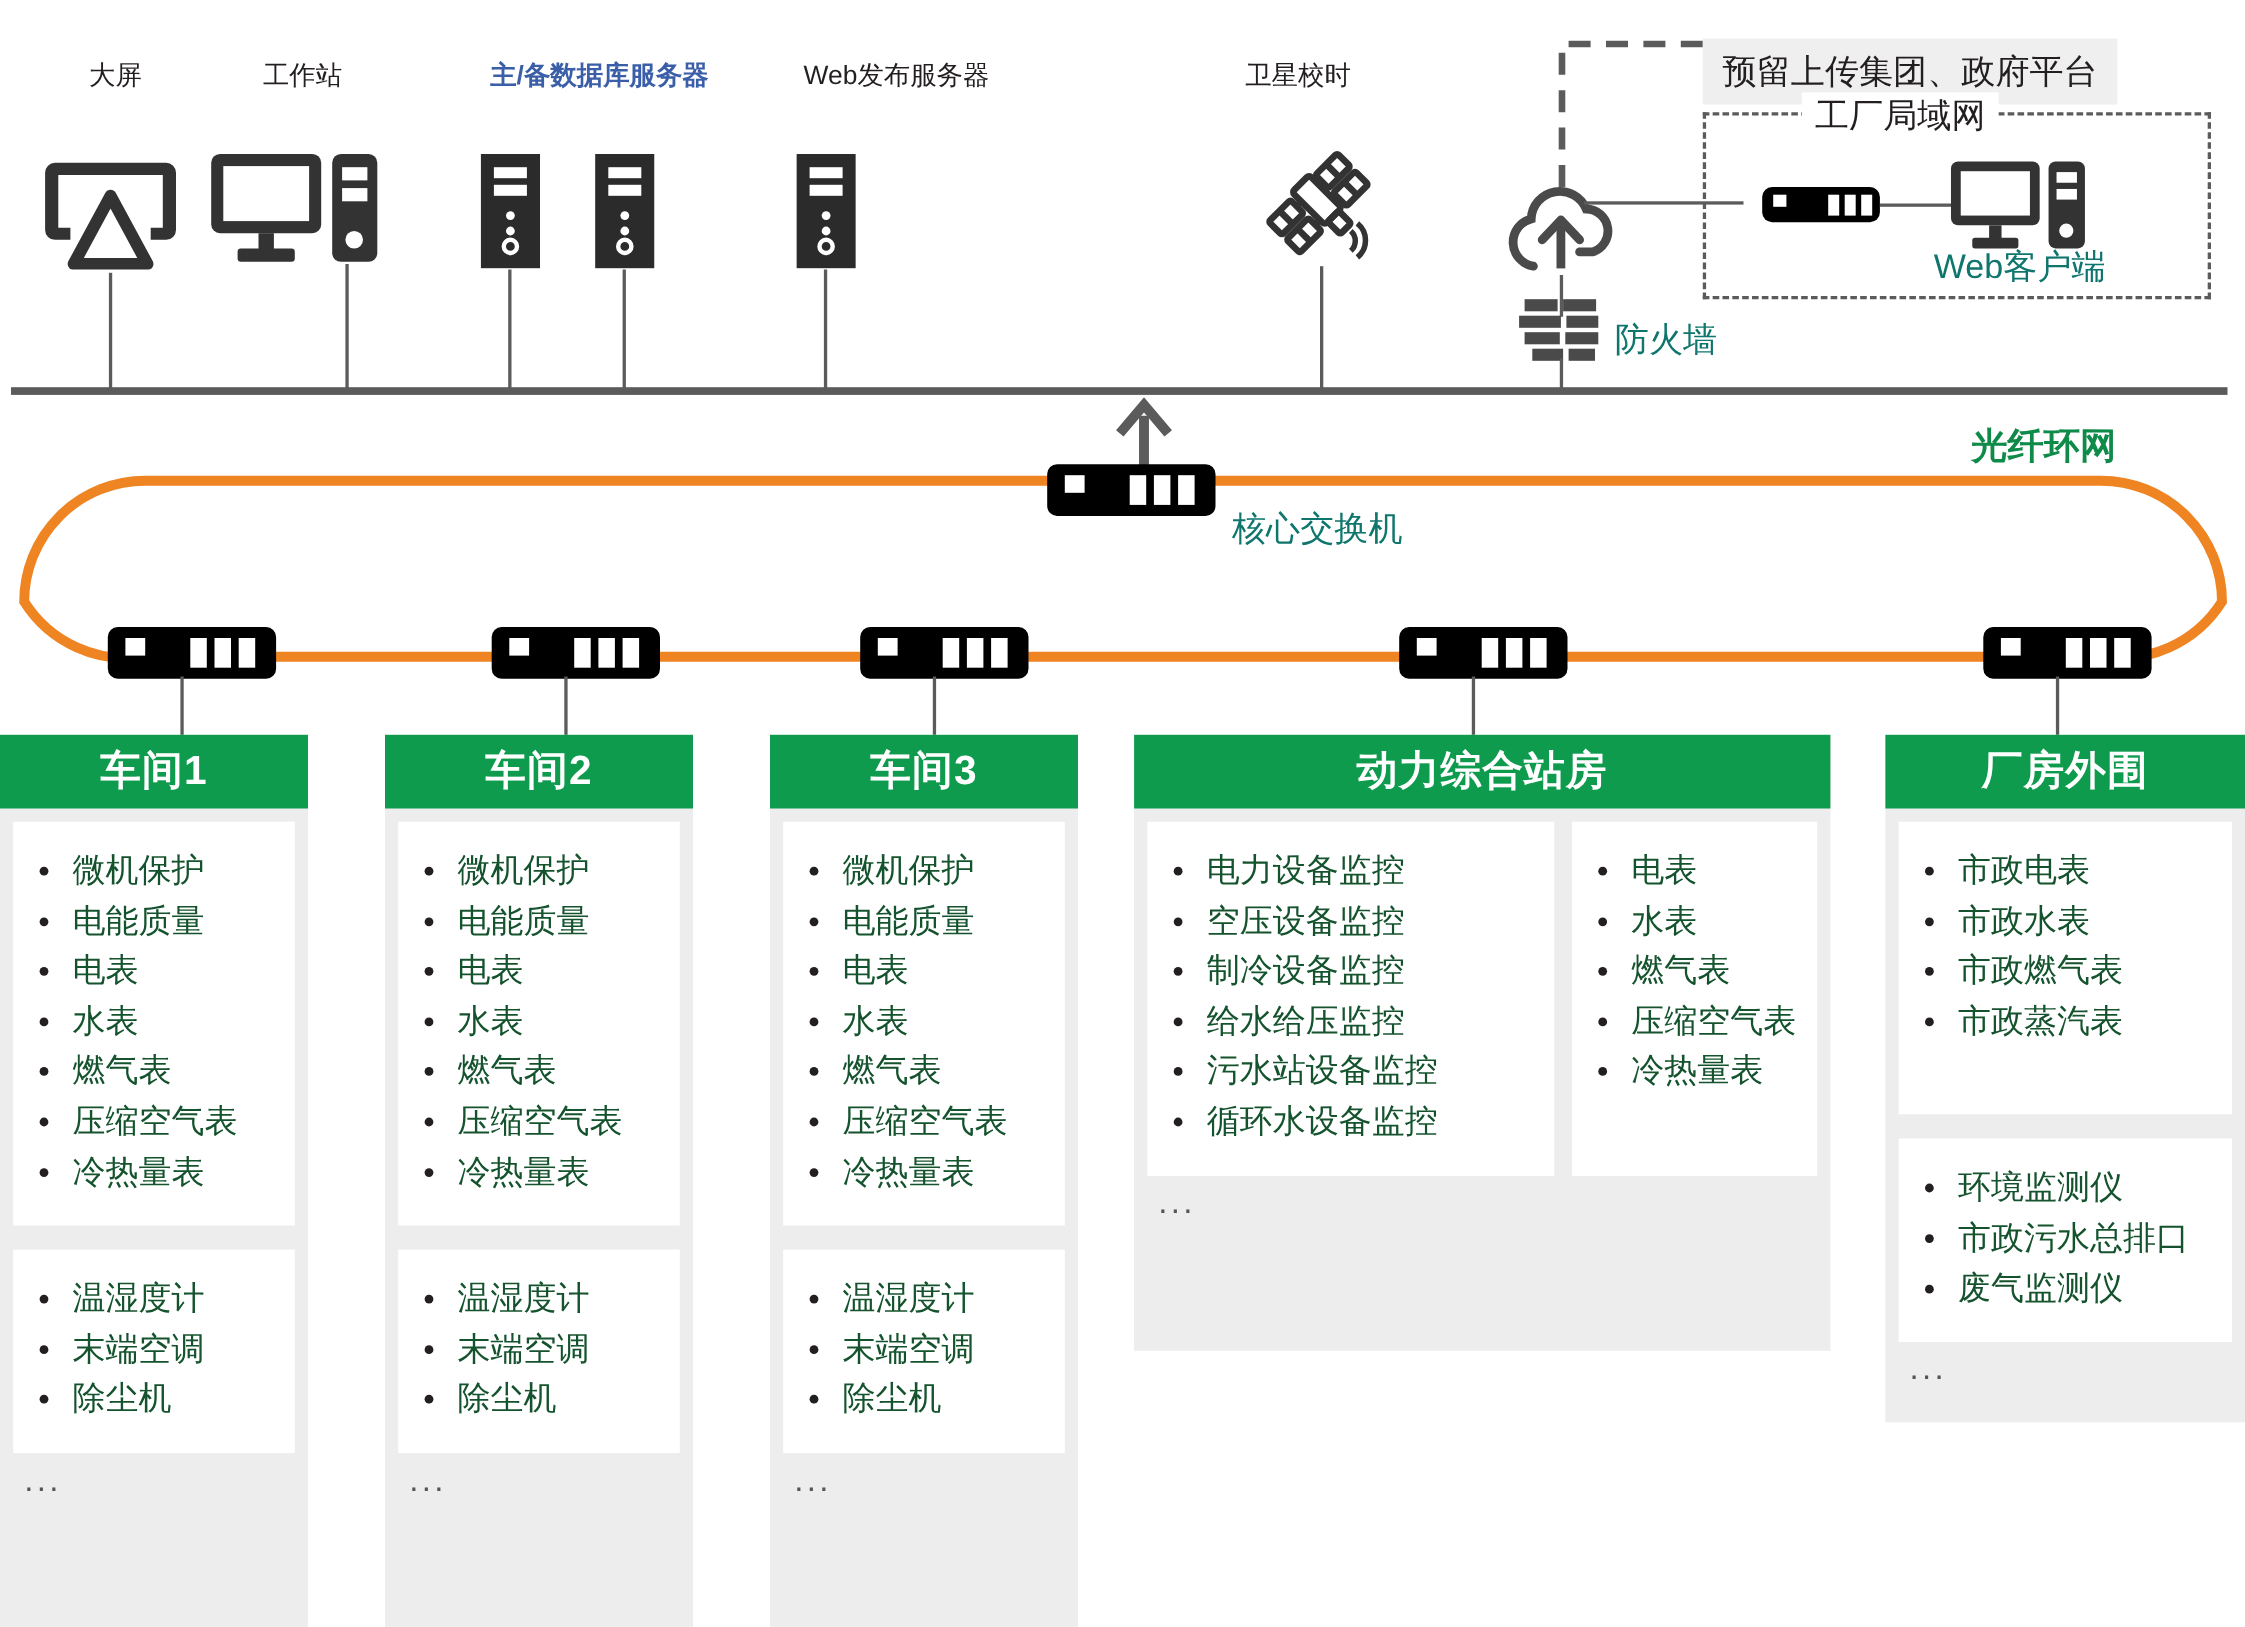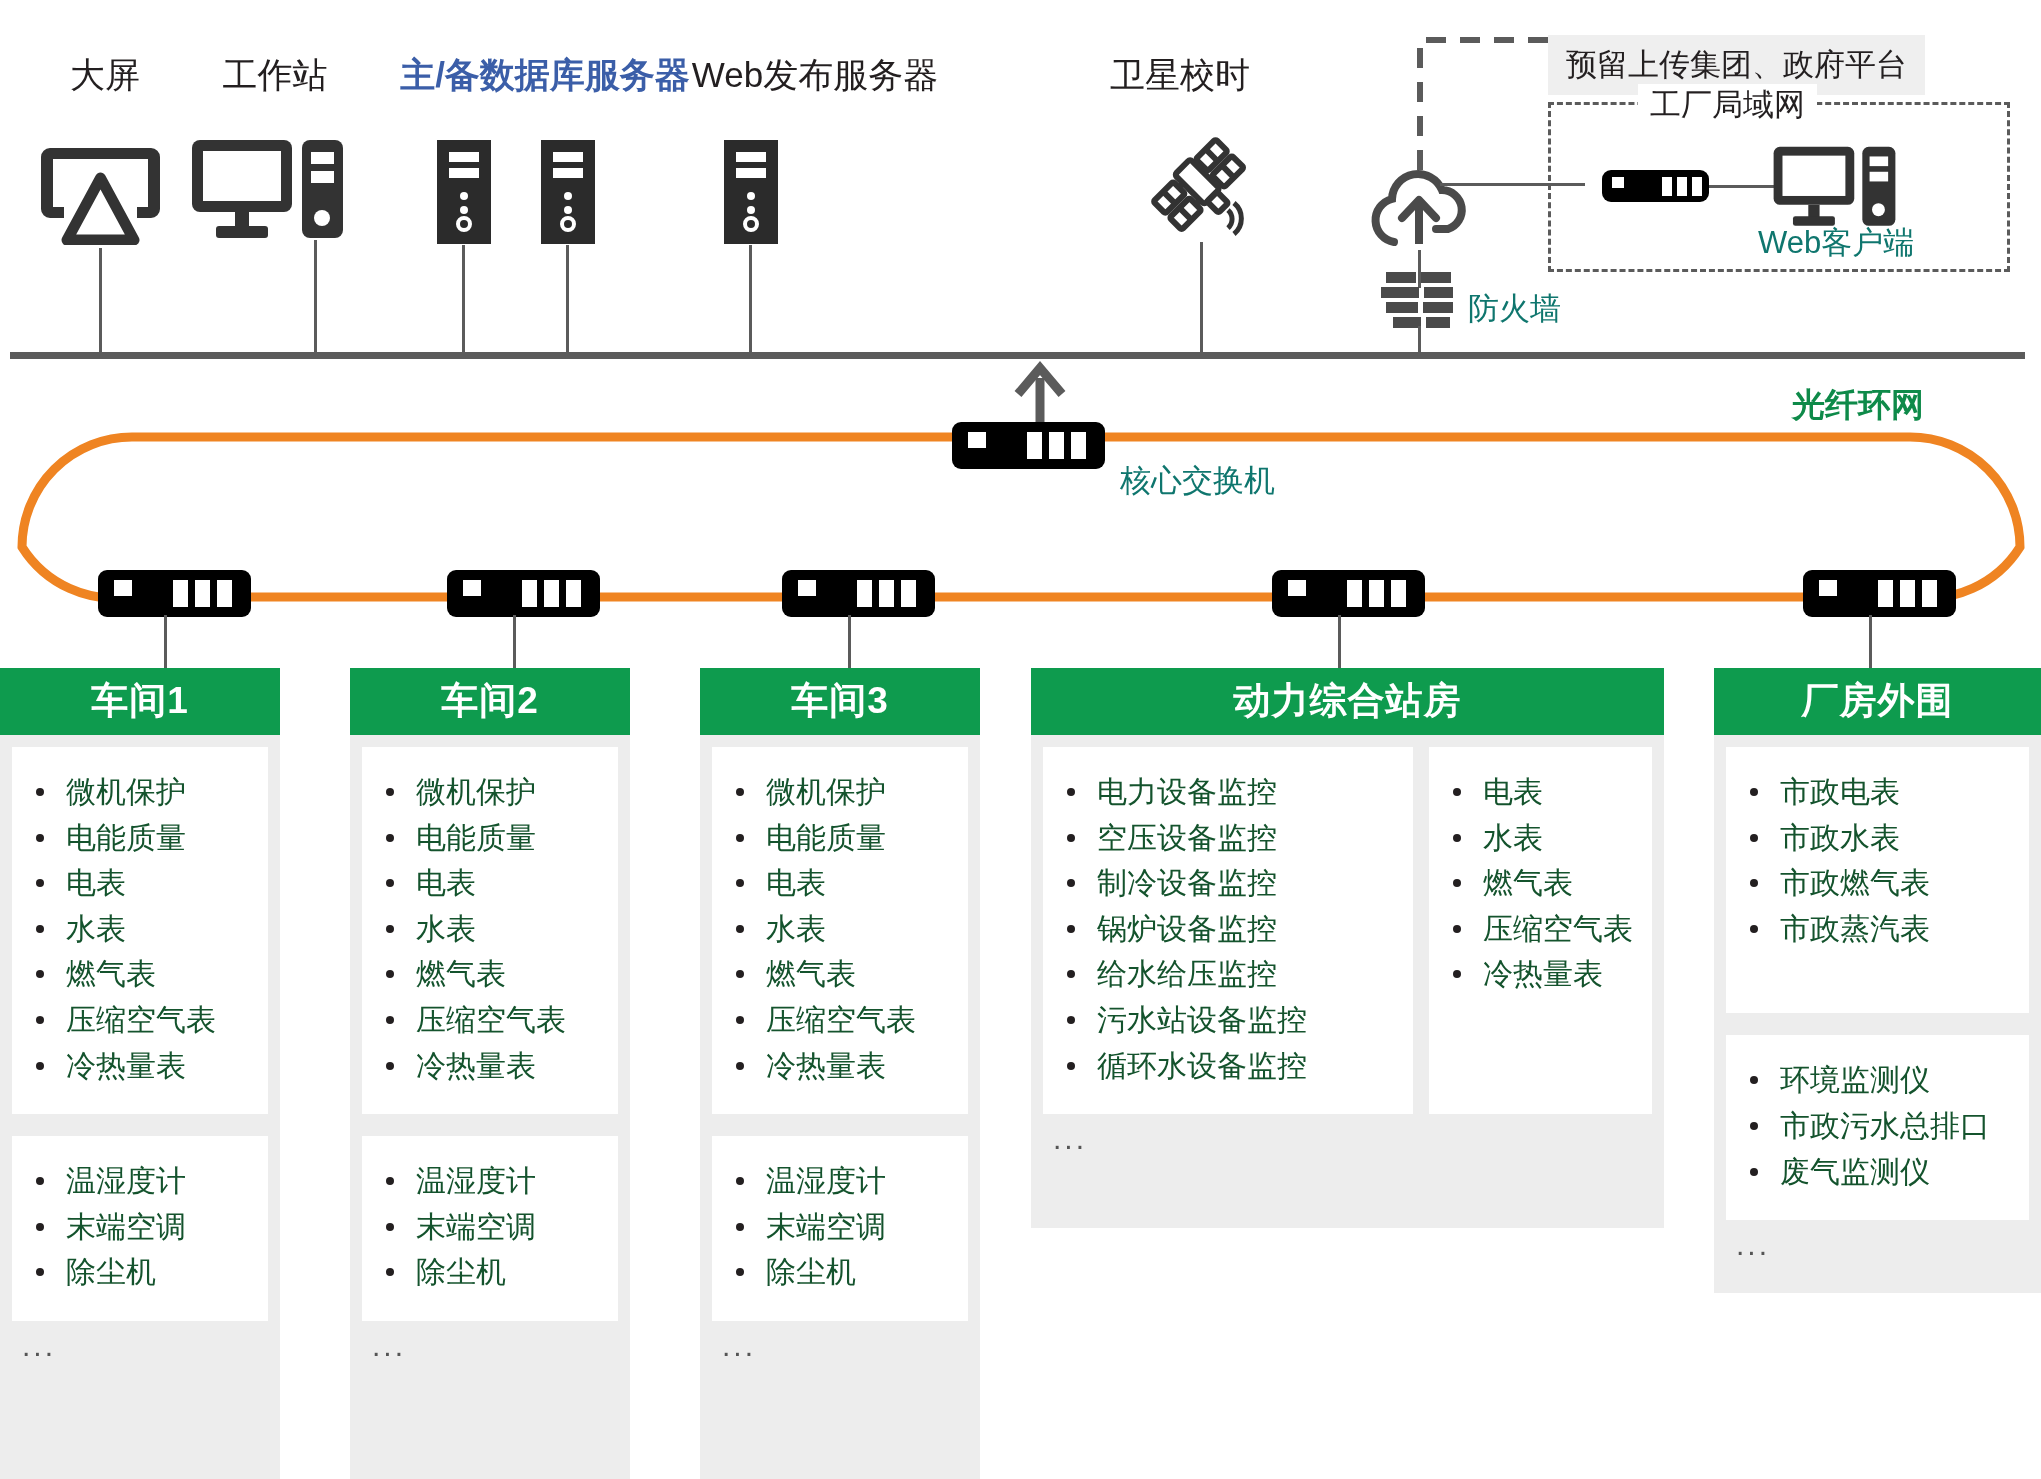--- a/index.html
+++ b/index.html
@@ -3,21 +3,21 @@
 <meta charset="utf-8">
 <style>
   html,body{margin:0;padding:0;background:#fff;}
   body{
     width:2041px;height:1479px;position:relative;overflow:hidden;
     font-family:"Liberation Sans","DejaVu Sans",sans-serif;
     color:#231f20;
   }
   .abs{position:absolute;}
   
-  .dev-label{font-size:35px;color:#231f20;white-space:nowrap;text-align:center;}
+  .dev-label{font-size:24px;color:#231f20;white-space:nowrap;text-align:center;}
   .dev-label.blue{color:#3b5ea8;font-weight:bold;}
   
   .vline{background:#5b5b5b;width:3px;}
   .hline{background:#5b5b5b;height:3px;}
   .bus{background:#5b5b5b;height:7px;}
   
   .ring-svg{position:absolute;left:0;top:0;overflow:visible;}
   
   .switch{position:absolute;background:#000;border-radius:9px;}
   .switch .led{position:absolute;background:#fff;}
@@ -352,21 +352,20 @@
 </div>
 
 <div class="card" style="left:1031px;top:668px;width:633px;height:560px;">
   <div class="card-head">动力综合站房</div>
   <div class="card-body" style="padding-top:12px;">
     <div class="panel" style="flex:0 0 370px;">
       <ul>
         <li>电力设备监控</li>
         <li>空压设备监控</li>
         <li>制冷设备监控</li>
-        <li>锅炉设备监控</li>
         <li>给水给压监控</li>
         <li>污水站设备监控</li>
         <li>循环水设备监控</li>
       </ul>
     </div>
     <div class="panel" style="flex:1;">
       <ul>
         <li>电表</li>
         <li>水表</li>
         <li>燃气表</li>

